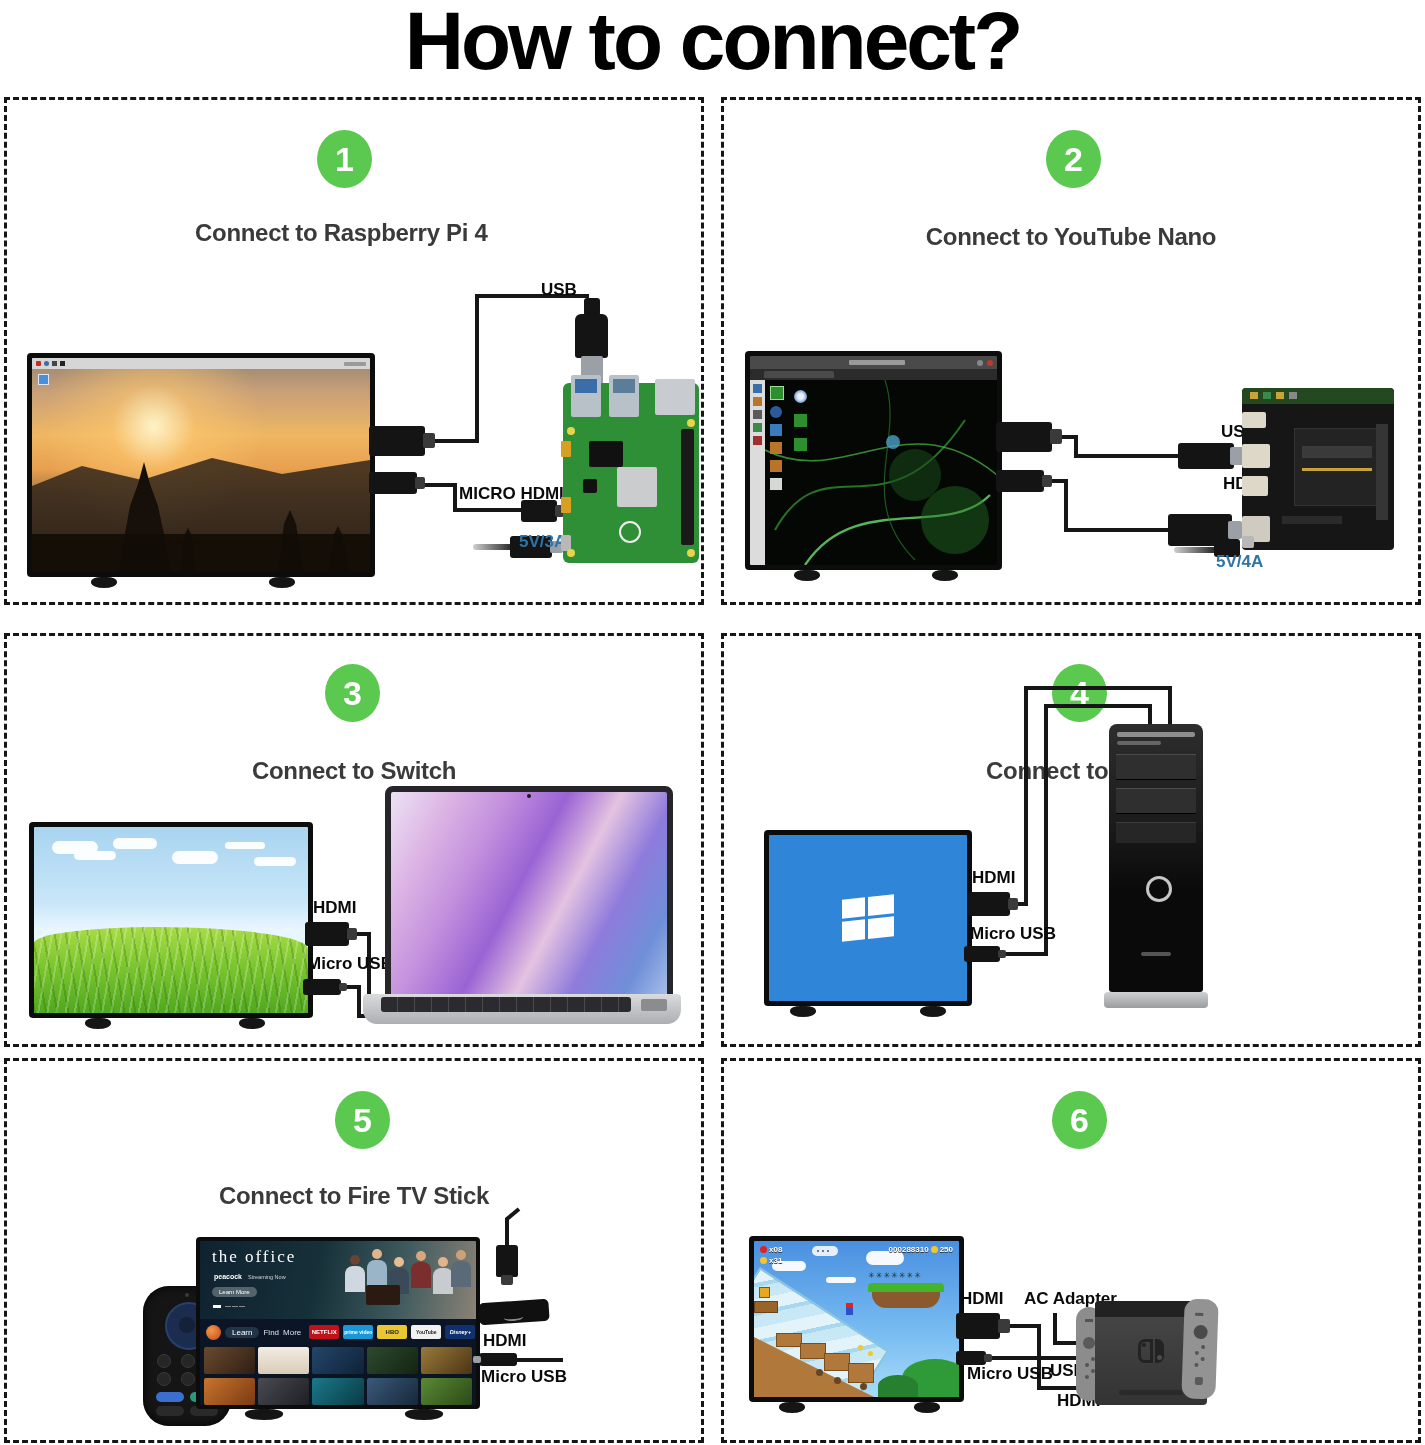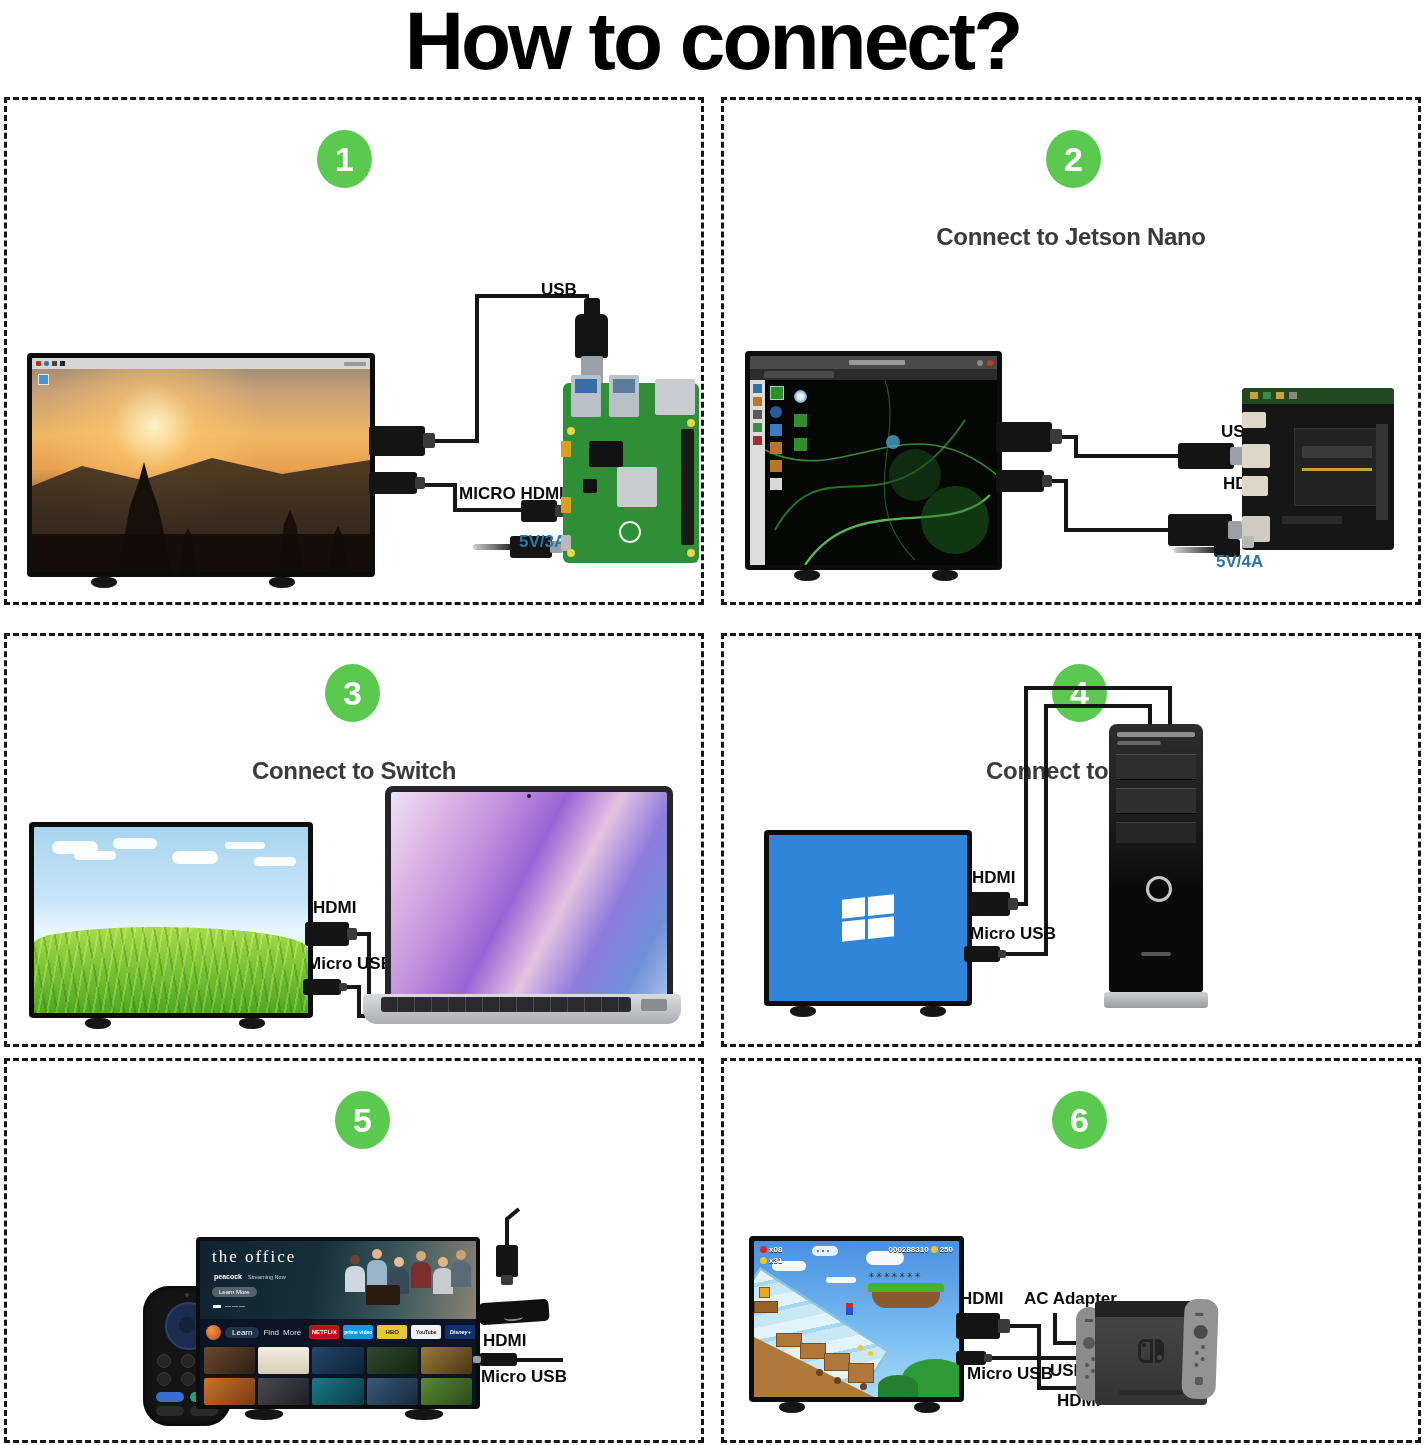--- a/index.html
+++ b/index.html
@@ -61,20 +61,21 @@
 <body>
 
 <div class="canvas">
   <div class="page-title">How to connect?</div>
 
   <section class="panel" style="left:4px;top:97px;width:700px;height:508px">
     <div class="badge" style="left:310px;top:30px">
       <span>1</span>
     </div>
     <div class="ptitle" style="left:188px;top:116px">
+      <div>Connect to Raspberry Pi 4</div>
     </div>
 
     <svg class="wires" width="700" height="508" viewBox="0 0 700 508">
       <polyline points="428,341 470,341 470,196 582,196"></polyline>
       <polyline points="418,385 448,385 448,410 520,410"></polyline>
     </svg>
 
     <div class="monitor" style="left:20px;top:253px;width:348px;height:224px">
       <div class="screen">
         <div style="position:absolute;top:0;left:0;right:0;height:11px;background:#d6d6d6;display:flex;align-items:center;gap:3px;padding:0 4px;z-index:3">
@@ -139,21 +140,21 @@
       <div class="hole" style="left:4px;top:166px"></div>
       <div class="hole" style="left:124px;top:166px"></div>
       <div style="position:absolute;left:56px;top:138px;width:18px;height:18px;border:2px solid #eee;border-radius:50%"></div>
     </div>
   </section>
 
   <section class="panel" style="left:721px;top:97px;width:700px;height:508px">
     <div class="badge" style="left:322px;top:30px">
       <span>2</span>
     </div>
-    <div class="ptitle center" style="top:120px">Connect to Jetson Nano</div>
+    <div class="ptitle center" style="top:120px">Connect to YouTube Nano</div>
 
     <svg class="wires" width="700" height="508" viewBox="0 0 700 508">
       <polyline points="330,337 352,337 352,356 456,356"></polyline>
       <polyline points="322,381 342,381 342,430 446,430"></polyline>
     </svg>
 
     <div class="monitor" style="left:21px;top:251px;width:257px;height:219px">
       <div class="screen" style="background:#060a06">
         <div style="position:absolute;top:0;left:0;right:0;height:13px;background:#4a4a4a;z-index:3">
           <span style="position:absolute;left:40%;top:4px;width:56px;height:5px;background:#9a9a9a;border-radius:1px"></span>
@@ -316,20 +317,21 @@
       <div style="position:absolute;left:37px;top:152px;width:20px;height:20px;border:3px solid #c6c6c6;border-radius:50%"></div>
       <div style="position:absolute;left:32px;top:228px;width:30px;height:4px;background:#555;border-radius:2px"></div>
     </div>
     <div style="position:absolute;left:380px;top:356px;width:104px;height:16px;background:linear-gradient(#cfd1d3,#9a9c9e);border-radius:4px"></div>
   </section>
 
   <section class="panel" style="left:4px;top:1058px;width:700px;height:385px">
     <div class="badge" style="left:328px;top:30px">
       <span>5</span>
     </div>
+    <div class="ptitle center" style="top:118px">Connect to Fire TV Stick</div>
 
     <svg class="wires" width="700" height="385" viewBox="0 0 700 385">
       <polyline points="512,148 500,158 500,186"></polyline>
       <polyline points="508,299 556,299"></polyline>
     </svg>
 
     <div style="position:absolute;left:136px;top:225px;width:88px;height:140px;background:#151515;border-radius:26px;box-shadow:inset 0 0 8px #000">
       <span style="position:absolute;left:50%;top:7px;width:4px;height:4px;margin-left:-2px;background:#3a3a3a;border-radius:50%"></span>
       <span style="position:absolute;left:50%;top:16px;width:44px;height:44px;margin-left:-22px;background:#1c2c4e;border:2px solid #27406e;border-radius:50%"></span>
       <span style="position:absolute;left:50%;top:31px;width:16px;height:16px;margin-left:-8px;background:#142138;border-radius:50%"></span>

